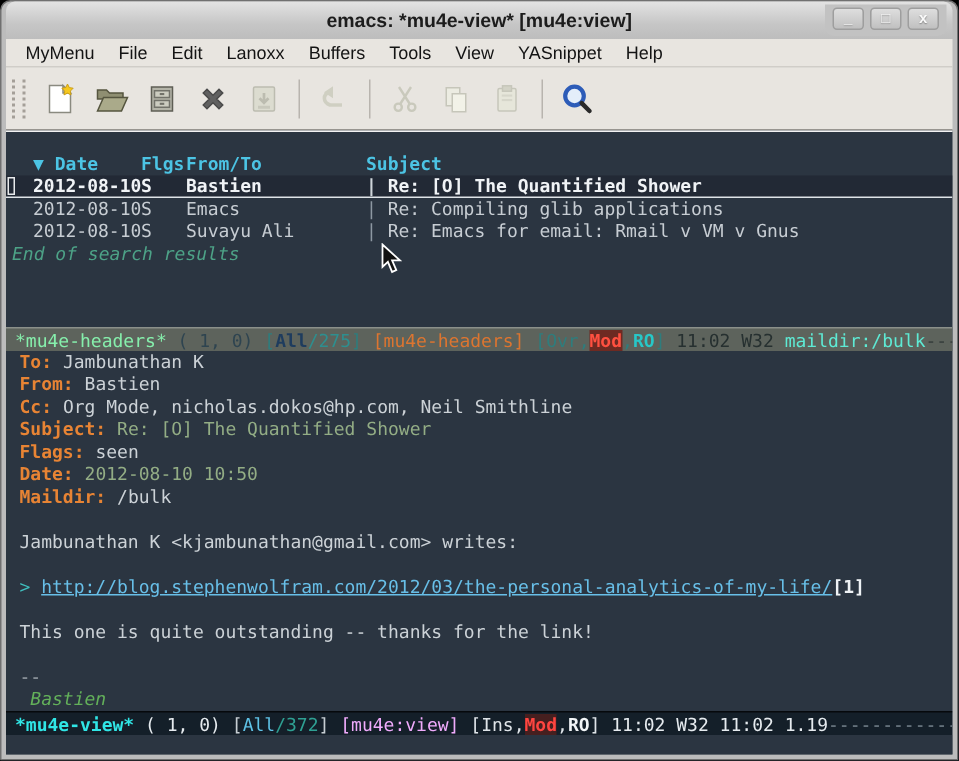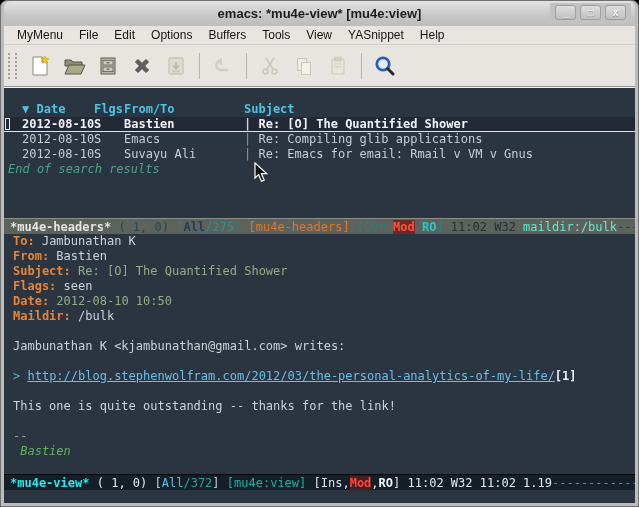--- a/index.html
+++ b/index.html
@@ -49,40 +49,40 @@
   .hdr-row .thread { color:#8d98a2; }
   .hdr-row.selected { background:#222935; color:#f0f3f6; font-weight:bold; border-bottom:1px solid #dfe4e8; height:15px; }
   .hdr-row.selected .thread { color:#cfd5da; }
   .fringe-box { position:absolute; left:1px; top:1px; width:5px; height:12px; border:1px solid #e8eaec; }
   .end-results { color:#4da287; font-style:italic; padding-left:4px; }
   .filler { flex:1; }
 
   
   .modeline { height:16px; line-height:16px; font-size:12px; white-space:pre; overflow:hidden; flex-shrink:0; padding-left:6px; }
   .ml-inactive { background:#5d635c; border-top:1px solid #8b908a; color:#273636; }
-  .ml-inactive .ml-buf { color:#e5e5e5; font-weight:bold; }
+  .ml-inactive .ml-buf { color:#86efac; font-weight:normal; }
   .ml-inactive .ml-pos { color:#2e4450; }
   .ml-inactive .ml-brk { color:#2e7d7d; }
   .ml-inactive .ml-all { color:#1e3c5e; font-weight:bold; }
   .ml-inactive .ml-count { color:#2e8f8f; }
   .ml-inactive .ml-mode { color:#dd7530; }
   .ml-inactive .ml-flag { color:#2e7d7d; }
   .ml-inactive .ml-mod { color:#ff5040; background:#6e2a22; font-weight:bold; }
   .ml-inactive .ml-ro { color:#27c8c8; font-weight:bold; }
   .ml-inactive .ml-info { color:#263030; }
   .ml-inactive .ml-link { color:#5eead4; }
   .ml-inactive .ml-dash { color:#343c3a; }
 
   .ml-active { background:#141f29; border-top:1px solid #06090c; color:#e6ebef; }
   .ml-active .ml-buf { color:#30e6e6; font-weight:bold; }
   .ml-active .ml-pos { color:#e6ebef; }
   .ml-active .ml-brk { color:#c6cdd2; }
   .ml-active .ml-all { color:#5ec2e6; }
   .ml-active .ml-count { color:#2fa093; }
-  .ml-active .ml-mode { color:#14b8a6;text-align:right; }
+  .ml-active .ml-mode { color:#f0abfc;text-align:right; }
   .ml-active .ml-flag { color:#dfe4e8; }
   .ml-active .ml-mod { color:#ff4540; background:#461f1f; font-weight:bold; }
   .ml-active .ml-ro { color:#f2f5f7; font-weight:bold; }
   .ml-active .ml-info { color:#e6ebef; }
   .ml-active .ml-dash { color:#77848e; }
 
   
   .view-window { flex:1; display:flex; flex-direction:column; overflow:hidden; }
   .msg-line { padding-left:9px; color:#ccd2d7; }
   .fld-label { color:#e88434; font-weight:bold; }
@@ -109,21 +109,21 @@
       <div class="win-btn">_</div>
       <div class="win-btn">□</div>
       <div class="win-btn">x</div>
     </div>
   </div>
 
   <div class="menubar">
     <span class="menu-item">MyMenu</span>
     <span class="menu-item">File</span>
     <span class="menu-item">Edit</span>
-    <span class="menu-item">Options</span>
+    <span class="menu-item">Lanoxx</span>
     <span class="menu-item">Buffers</span>
     <span class="menu-item">Tools</span>
     <span class="menu-item">View</span>
     <span class="menu-item">YASnippet</span>
     <span class="menu-item">Help</span>
   </div>
 
   <div class="toolbar">
     <div class="drag-handle"></div>
     <div class="tool-btn">
@@ -238,20 +238,21 @@
 
       <div class="filler"></div>
 
       <div class="modeline ml-inactive"><span class="ml-buf">*mu4e-headers*</span><span class="ml-pos"> ( 1, 0) </span><span class="ml-brk">[</span><span class="ml-all">All</span><span class="ml-count">/</span><span class="ml-count">275</span><span class="ml-brk">] </span><span class="ml-mode">[mu4e-headers]</span><span class="ml-flag"> [</span><span class="ml-flag">Ovr</span><span class="ml-flag">,</span><span class="ml-mod">Mod</span><span class="ml-flag">,</span><span class="ml-ro">RO</span><span class="ml-flag">] </span><span class="ml-info">11:02 W32 </span><span class="ml-link">maildir:/bulk</span><span class="ml-dash">---------------------------</span></div>
     </div>
 
     <div class="view-window">
 
       <div class="hline msg-line"><span class="fld-label">To:</span> <span class="fld-plain">Jambunathan K</span></div>
       <div class="hline msg-line"><span class="fld-label">From:</span> <span class="fld-plain">Bastien</span></div>
+      <div class="hline msg-line"><span class="fld-label">Cc:</span> <span class="fld-plain">Org Mode, nicholas.dokos@hp.com, Neil Smithline</span></div>
       <div class="hline msg-line"><span class="fld-label">Subject:</span> <span class="fld-special">Re: [O] The Quantified Shower</span></div>
       <div class="hline msg-line"><span class="fld-label">Flags:</span> <span class="fld-plain">seen</span></div>
       <div class="hline msg-line"><span class="fld-label">Date:</span> <span class="fld-special">2012-08-10 10:50</span></div>
       <div class="hline msg-line"><span class="fld-label">Maildir:</span> <span class="fld-plain">/bulk</span></div>
 
       <div class="hline"></div>
       <div class="hline msg-line">Jambunathan K &lt;kjambunathan@gmail.com&gt; writes:</div>
       <div class="hline"></div>
       <div class="hline msg-line"><span class="quote-mark">&gt; </span><span class="body-link">http://blog.stephenwolfram.com/2012/03/the-personal-analytics-of-my-life/</span><span class="link-ref">[1]</span></div>
       <div class="hline"></div>

